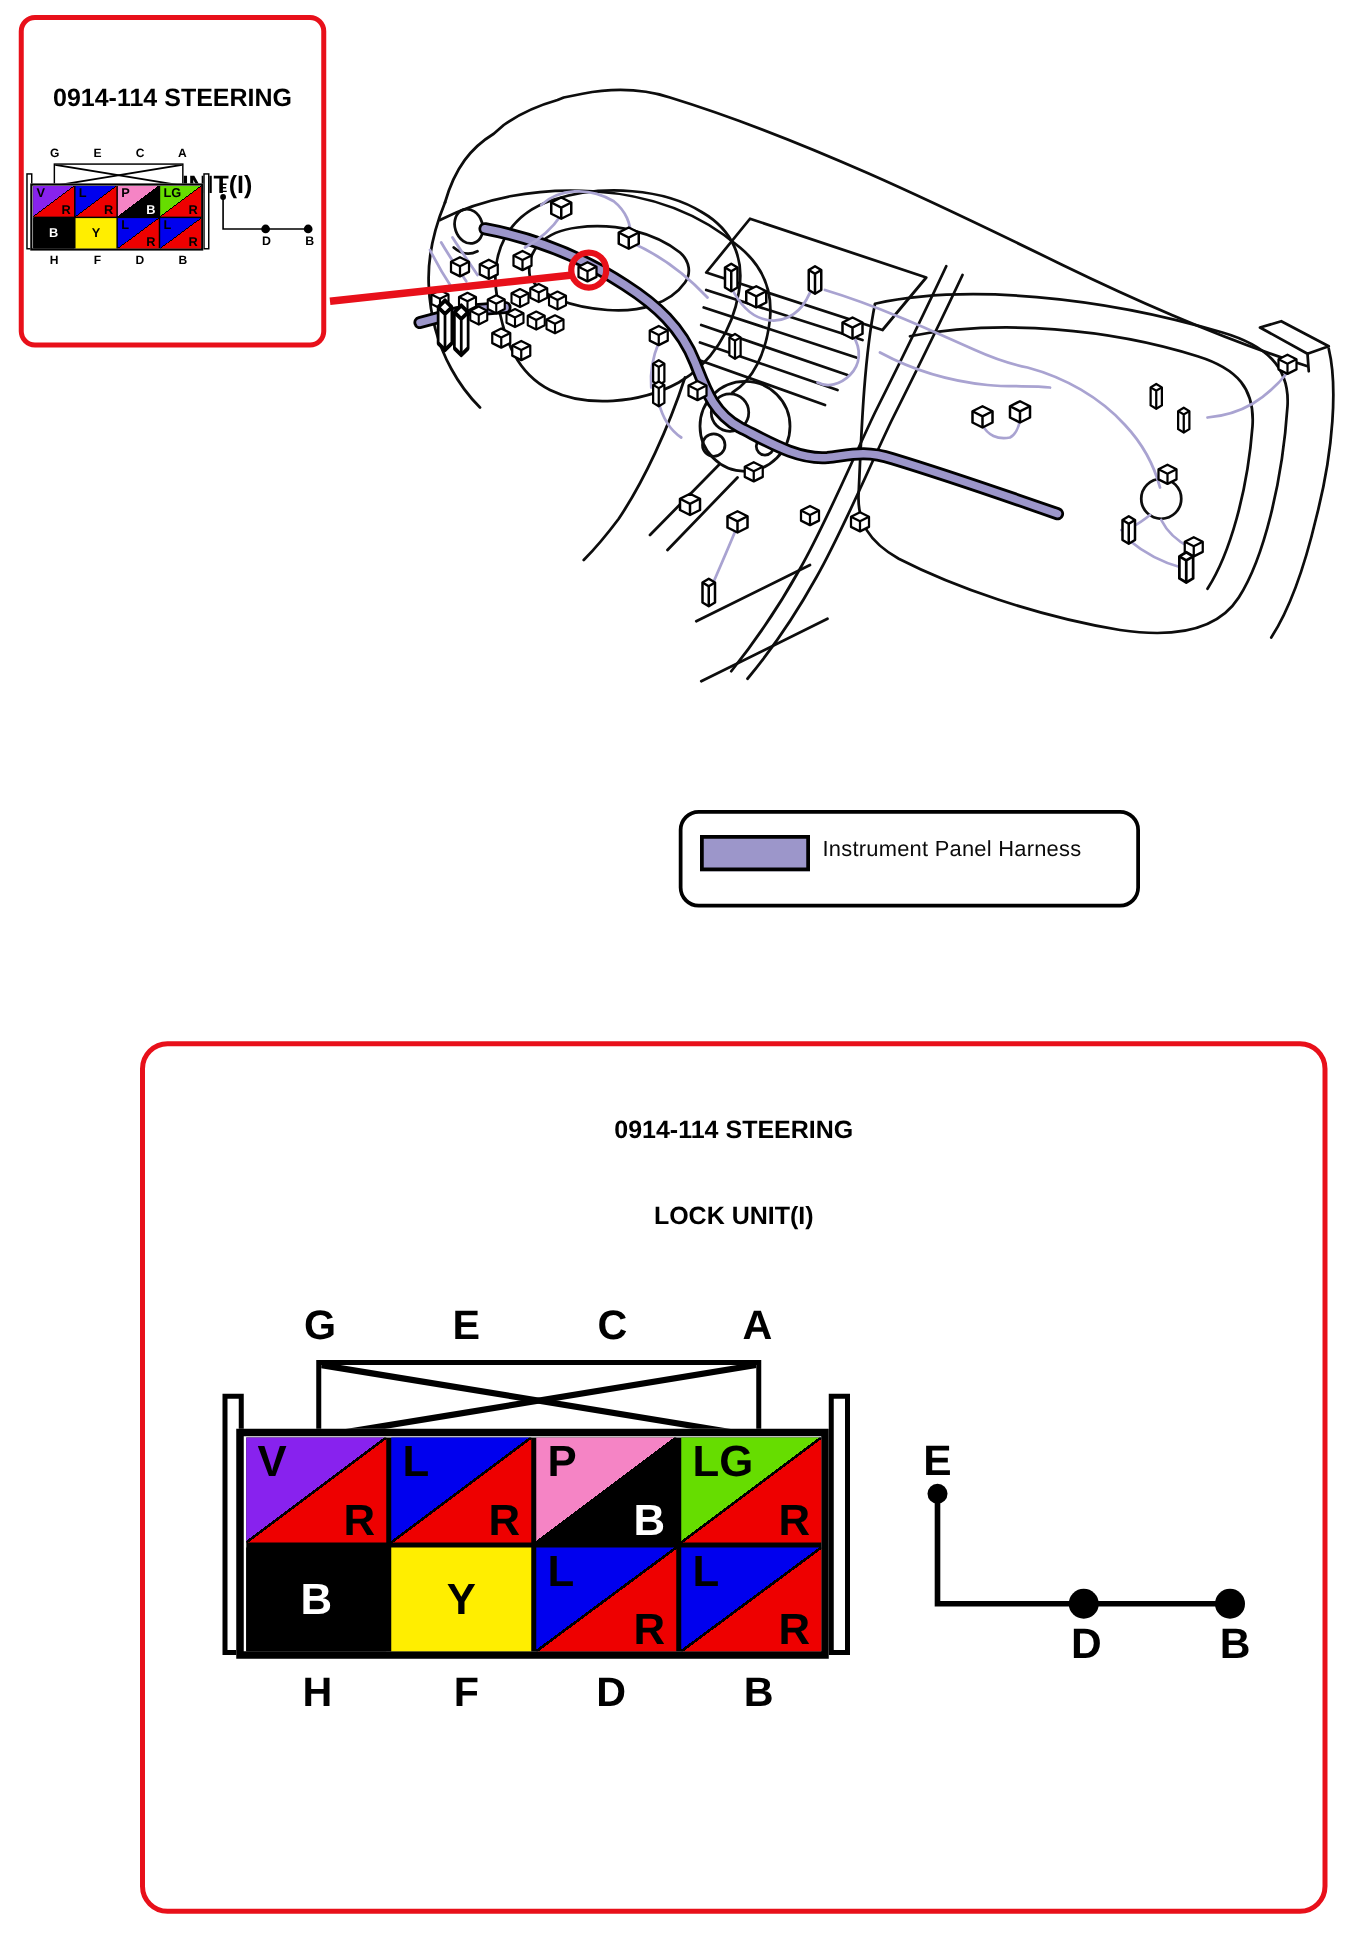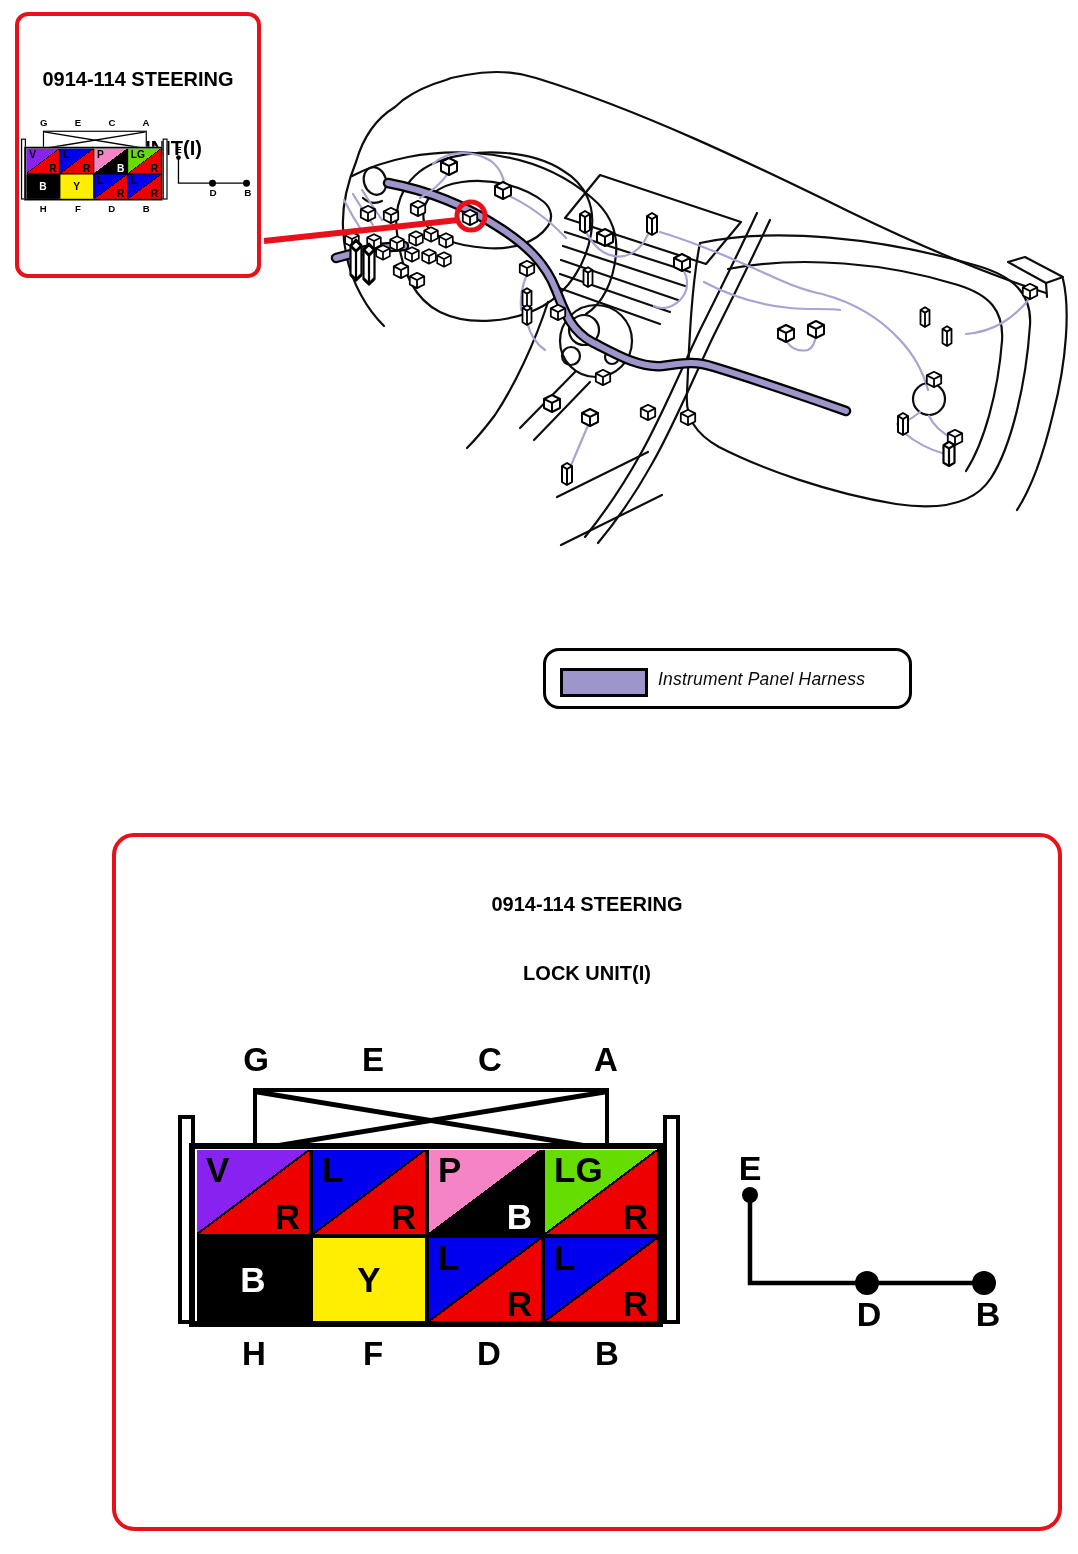--- a/index.html
+++ b/index.html
@@ -48,22 +48,22 @@
   .cell .l1{left:9px;top:2px;}
   .cell .l2{right:9px;bottom:0px;}
   .cell .lc{inset:0;display:flex;align-items:center;justify-content:center;}
   
   .connector-small-wrap{position:absolute;}
   .connector-small-wrap .connector{transform:scale(0.292);transform-origin:0 0;}
   
   svg text.sch{font-family:"Liberation Sans",sans-serif;font-weight:bold;font-size:34px;fill:#000;text-anchor:middle;}
   
   .legend{
-    position:absolute;left:543px;top:648px;width:369px;height:61px;
-    border:3px solid #000;border-radius:16px;background:#fff;box-sizing:border-box;font-style:italic;
+    position:absolute;left:543px;top:648px;width:369px;height:78px;
+    border:3px solid #000;border-radius:16px;background:#fff;box-sizing:border-box;
   }
   .legend .swatch{
     position:absolute;left:14px;top:17px;width:82px;height:23px;
     border:3px solid #000;
   }
   .legend .lab{
     position:absolute;left:112px;top:0;height:56px;display:flex;align-items:center;
     font-size:17.5px;color:#0a0a0a;letter-spacing:0.2px;
   }
 </style>

